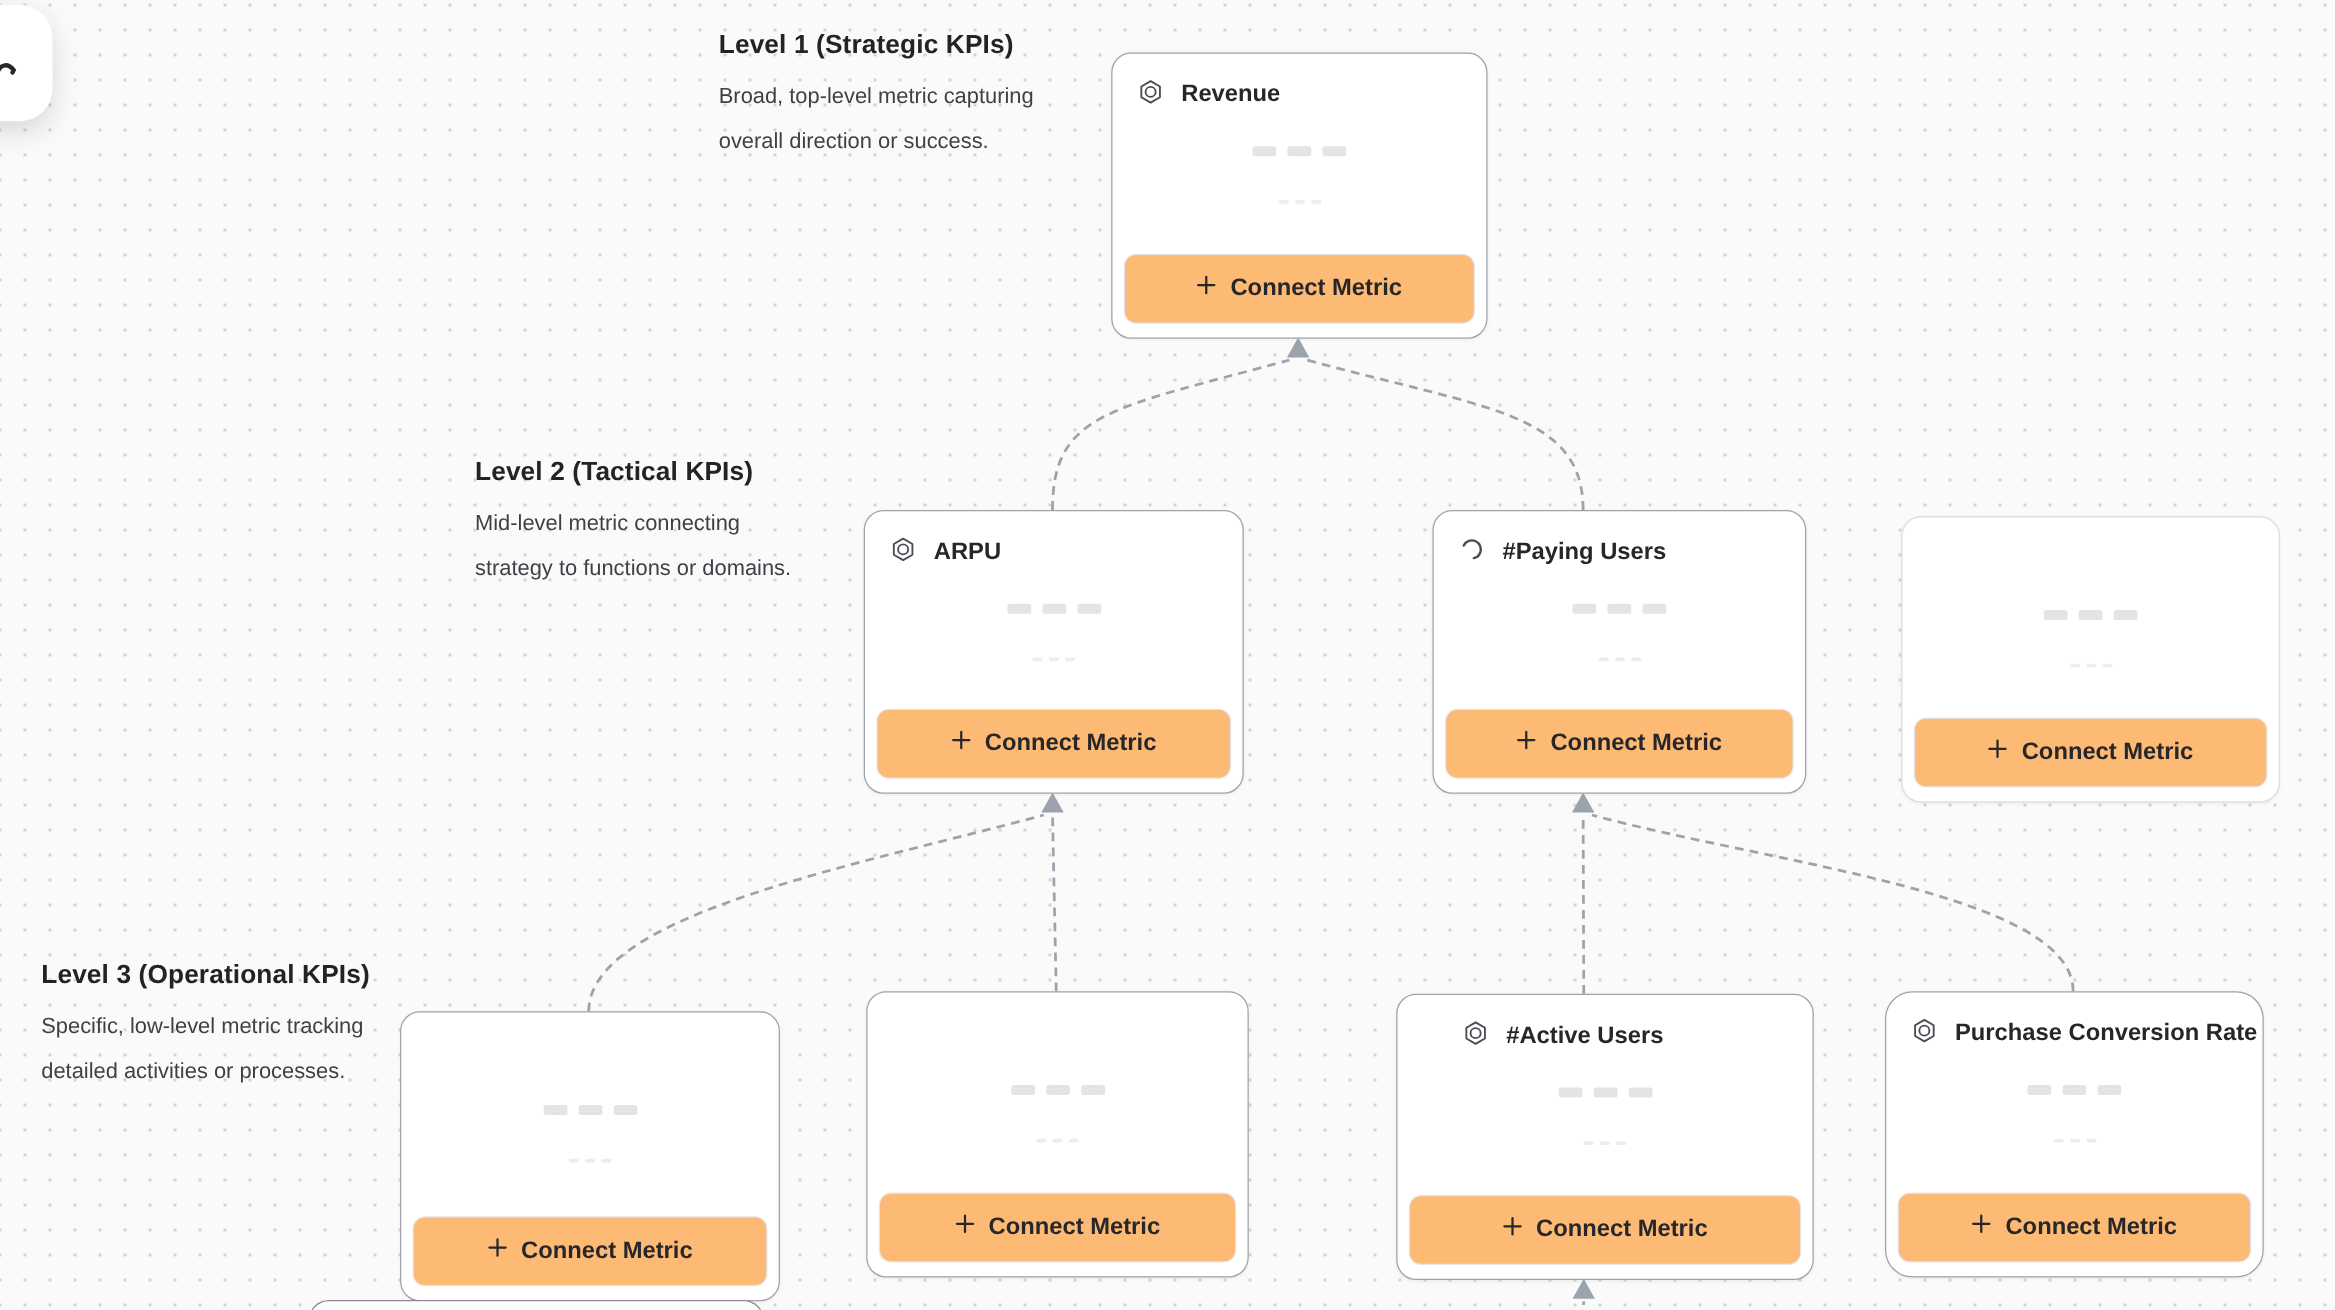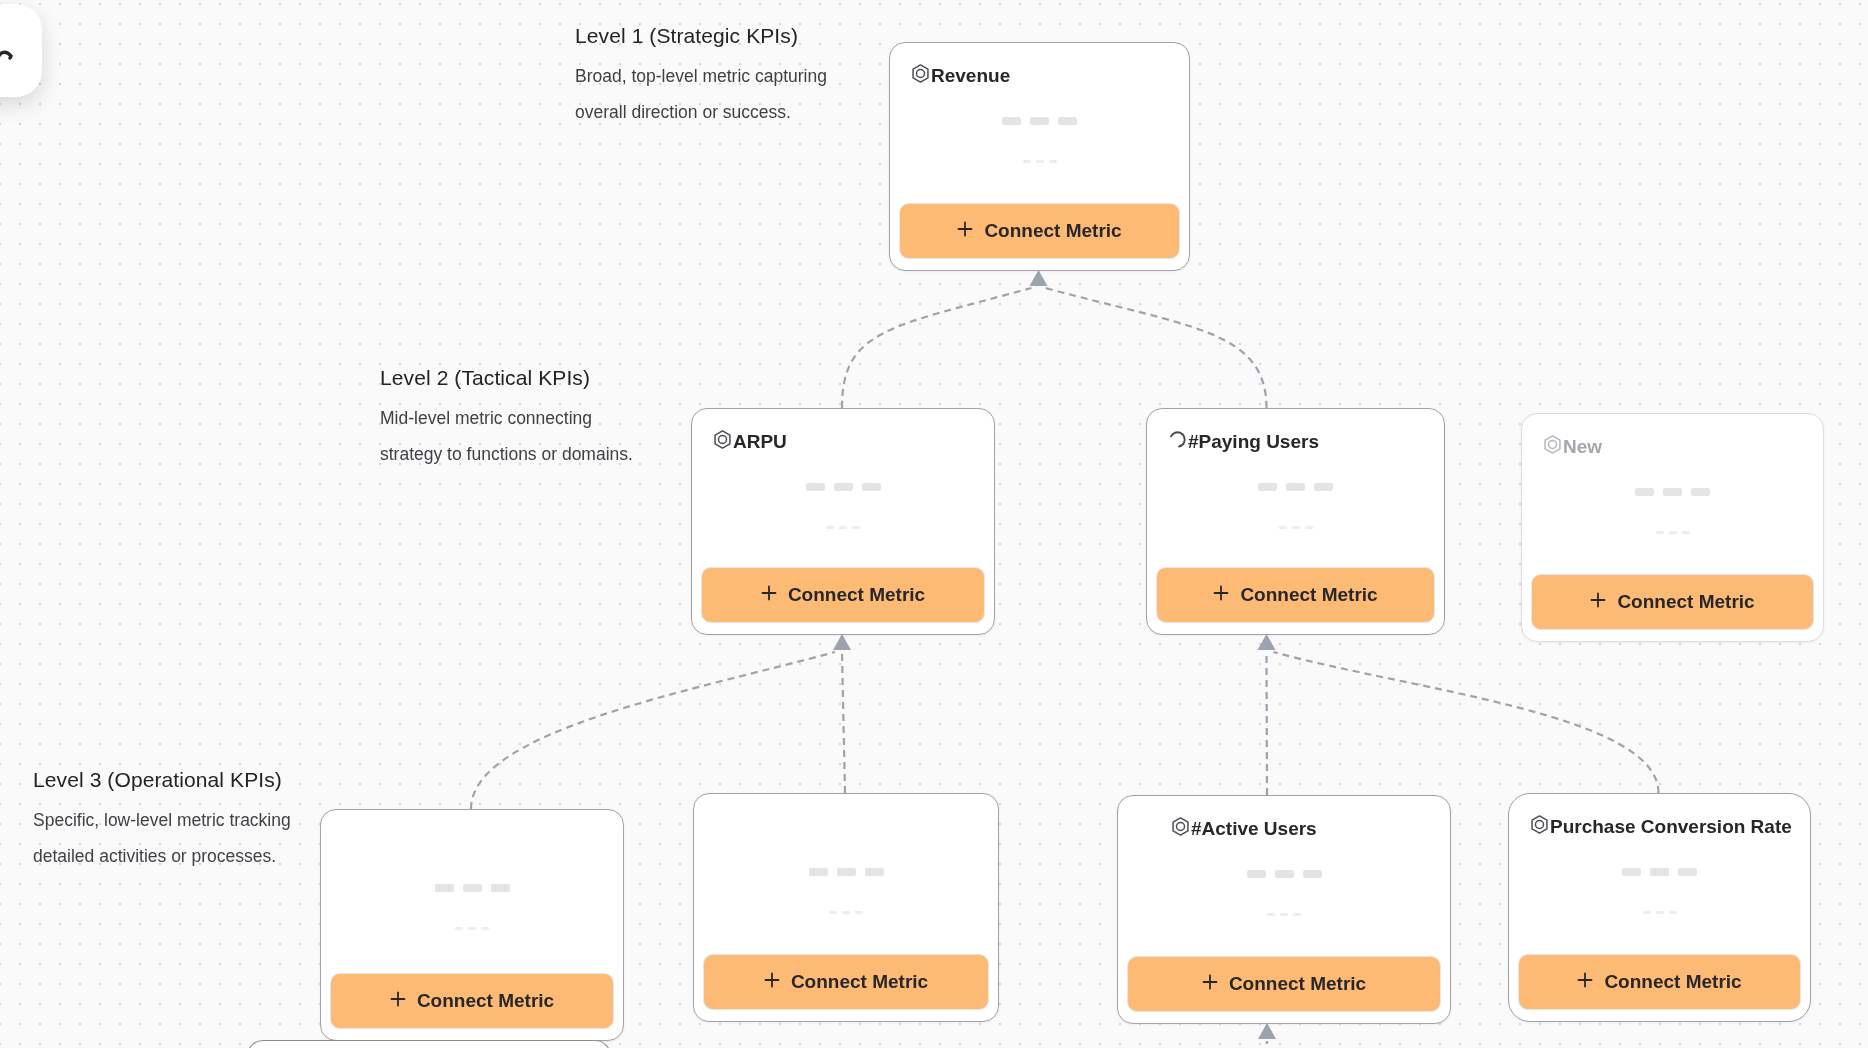--- a/index.html
+++ b/index.html
@@ -11,28 +11,28 @@
   }
   .canvas{
     position:relative; width:1868px; height:1048px; overflow:hidden;
     background-color:var(--canvas-bg);
     background-image:radial-gradient(circle, var(--dot) 1.3px, transparent 1.4px);
     background-size:20px 20px; background-position:10px 14px;
     font-family:"Liberation Sans", sans-serif;
   }
   svg.wires{ position:absolute; left:0; top:0; z-index:1; pointer-events:none; }
   .level-label{ position:absolute; z-index:2; }
-  .level-label h2{ margin:0; font-size:21px; font-weight:400; color:var(--heading); letter-spacing:.1px; }
+  .level-label h2{ margin:0; font-size:21px; font-weight:700; color:var(--heading); letter-spacing:.1px; }
   .level-label p{ margin:10px 0 0 0; font-size:17.5px; line-height:36px; color:var(--description); white-space:pre-line; }
   .card{
     position:absolute; z-index:3; background:#fff; border:1px solid var(--card-border);
     border-radius:16px; box-shadow:0 1px 3px rgba(0,0,0,.05);
   }
   .card.pending{ border-color:var(--card-border-pending); }
-  .card-header{ display:flex; align-items:center; padding:20px 20px 0 20px; }
+  .card-header{ display:flex; align-items:center; gap:14px; padding:20px 20px 0 20px; }
   .card-title{ font-size:19px; font-weight:700; color:var(--title); white-space:nowrap; }
   .card.pending .card-title{ color:var(--muted-title); font-weight:600; }
   .sk-row{ position:absolute; left:0; right:0; display:flex; justify-content:center; }
   .sk-row.r1{ top:74px; gap:9px; }
   .sk-row.r2{ top:117px; gap:5px; }
   .sk-pill{ width:19px; height:8px; border-radius:2px; background:var(--skeleton); }
   .sk-dash{ width:8px; height:3px; border-radius:1.5px; background:var(--skeleton-light); }
   .connect-btn{
     position:absolute; left:9px; right:9px; bottom:11px; height:56px;
     background:#fdba74; border:1px solid var(--button-border); border-radius:10px;
@@ -151,27 +151,20 @@
           <span class="sk-dash"></span>
     </div>
     <button class="connect-btn">
       <span><svg width="16" height="16" viewBox="0 0 16 16" fill="none" stroke="#27272a" stroke-width="1.8" stroke-linecap="round">
               <path d="M8 1.5 V14.5 M1.5 8 H14.5"></path>
             </svg></span>
       <span>Connect Metric</span>
     </button>
       </div>
       <div class="card pending" style="left: 1521px; top: 413px; width: 301px; height: 227px;">
-    <div class="card-header">
-      <span><svg width="21" height="21" viewBox="0 0 24 24" fill="none" stroke="#b6b6bd" stroke-width="1.7" stroke-linejoin="round" stroke-linecap="round">
-              <path d="M12 2.2 L20.5 7.1 V16.9 L12 21.8 L3.5 16.9 V7.1 Z"></path>
-              <circle cx="12" cy="12" r="4.6"></circle>
-            </svg></span>
-      <span class="card-title">New</span>
-    </div>
     <div class="sk-row r1">
       <span class="sk-pill"></span>
           <span class="sk-pill"></span>
           <span class="sk-pill"></span>
     </div>
     <div class="sk-row r2">
       <span class="sk-dash"></span>
           <span class="sk-dash"></span>
           <span class="sk-dash"></span>
     </div>

